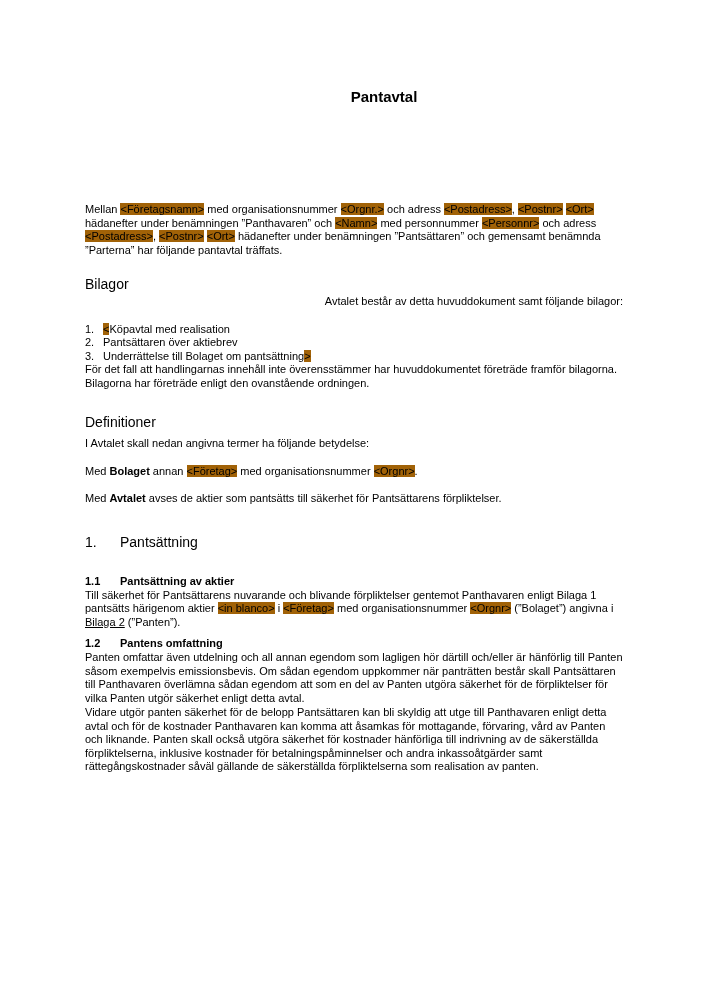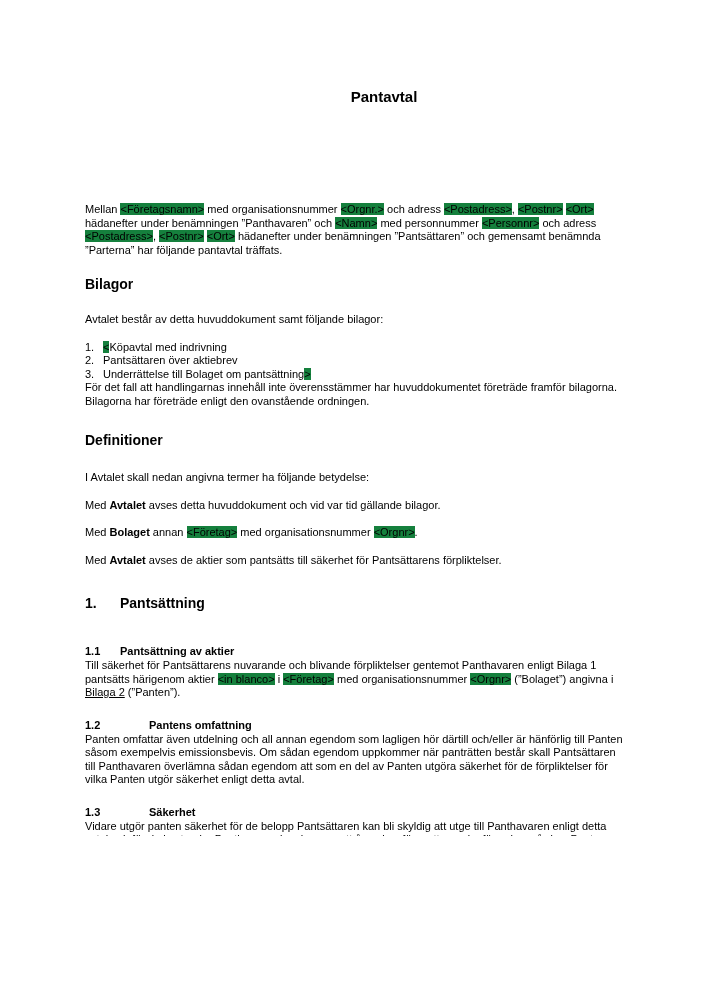--- a/index.html
+++ b/index.html
@@ -23,109 +23,104 @@
     font-weight: bold;
     margin: 0;
     text-align: center;
     padding-left: 60px;
   }
   p { margin: 0; }
   .intro-paragraph { margin-top: 97px; }
   h2 {
     font-size: 14px;
     line-height: 17px;
-    font-weight: bold;
+    font-weight: normal;
     margin: 0;
   }
   .heading-bilagor { margin-top: 19px; }
-  .bilagor-intro { margin-top: 20px; }
+  .bilagor-intro { margin-top: 2px; text-align: right; }
   .attachment-list { margin: 14px 0 0 0; padding: 0; list-style: none; }
   .attachment-list li { display: flex; }
   .li-num { width: 18px; flex: none; }
   .precedence-paragraph { }
   .heading-definitioner { margin-top: 24px; }
-  .definitions-intro { margin-top: 22px; }
+  .definitions-intro { margin-top: 6px; }
   .definition-item { margin-top: 14px; }
   .section-heading { margin-top: 28px; display: flex; }
   .section-heading .sec-num { width: 35px; flex: none; }
   .subsection-heading {
     margin-top: 15px;
     display: flex;
     font-weight: bold;
     line-height: 14px;
   }
   .subsection-heading .sub-num { width: 35px; flex: none; }
-  .subsection-heading.first { margin-top: 32px; }
-  .subsection-heading.later { margin-top: 18px; gap: 29px; }
+  .subsection-heading.first { margin-top: 23px; }
+  .subsection-heading.later { margin-top: 7px; }
   .subsection-body { margin-top: 1px; }
   .page-footer {
     position: absolute;
     top: 941px;
     left: 0;
     width: 707px;
     text-align: center;
   }
-  .seg-hl { background: #15803d; }
+  .seg-hl { background: #a16207; }
   .seg-b  { font-weight: bold; }
   .seg-u  { text-decoration: underline; }
 </style>
 </head>
 <body>
 
 <div class="page">
 
   <h1 class="doc-title">Pantavtal</h1>
 
   <p class="intro-paragraph"><span>Mellan </span><span class="seg-hl">&lt;Företagsnamn&gt;</span><span> med organisationsnummer </span><span class="seg-hl">&lt;Orgnr.&gt;</span><span> och adress </span><span class="seg-hl">&lt;Postadress&gt;</span><span>, </span><span class="seg-hl">&lt;Postnr&gt;</span><span> </span><span class="seg-hl">&lt;Ort&gt;</span><span> hädanefter under benämningen ”Panthavaren” och </span><span class="seg-hl">&lt;Namn&gt;</span><span> med personnummer </span><span class="seg-hl">&lt;Personnr&gt;</span><span> och adress </span><span class="seg-hl">&lt;Postadress&gt;</span><span>, </span><span class="seg-hl">&lt;Postnr&gt;</span><span> </span><span class="seg-hl">&lt;Ort&gt;</span><span> hädanefter under benämningen ”Pantsättaren” och gemensamt benämnda ”Parterna” har följande pantavtal träffats.</span></p>
 
   <h2 class="heading-bilagor">Bilagor</h2>
   <p class="bilagor-intro">Avtalet består av detta huvuddokument samt följande bilagor:</p>
 
   <ol class="attachment-list">
     <li>
       <span class="li-num">1.</span>
-      <span><span class="seg-hl">&lt;</span><span>Köpavtal med indrivning</span></span>
+      <span><span class="seg-hl">&lt;</span><span>Köpavtal med realisation</span></span>
     </li>
     <li>
       <span class="li-num">2.</span>
       <span><span>Pantsättaren över aktiebrev</span></span>
     </li>
     <li>
       <span class="li-num">3.</span>
       <span><span>Underrättelse till Bolaget om pantsättning</span><span class="seg-hl">&gt;</span></span>
     </li>
   </ol>
 
   <p class="precedence-paragraph">För det fall att handlingarnas innehåll inte överensstämmer har huvuddokumentet företräde framför bilagorna. Bilagorna har företräde enligt den ovanstående ordningen.</p>
 
   <h2 class="heading-definitioner">Definitioner</h2>
   <p class="definitions-intro">I Avtalet skall nedan angivna termer ha följande betydelse:</p>
 
-  <p class="definition-item"><span>Med </span><span class="seg-b">Avtalet</span><span> avses detta huvuddokument och vid var tid gällande bilagor.</span></p>
   <p class="definition-item"><span>Med </span><span class="seg-b">Bolaget</span><span> annan </span><span class="seg-hl">&lt;Företag&gt;</span><span> med organisationsnummer </span><span class="seg-hl">&lt;Orgnr&gt;</span><span>.</span></p>
   <p class="definition-item"><span>Med </span><span class="seg-b">Avtalet</span><span> avses de aktier som pantsätts till säkerhet för Pantsättarens förpliktelser.</span></p>
 
   <h2 class="section-heading">
     <span class="sec-num">1.</span>
     <span>Pantsättning</span>
   </h2>
 
   <div class="subsection-heading first">
     <span class="sub-num">1.1</span>
     <span>Pantsättning av aktier</span>
   </div>
   <p class="subsection-body"><span>Till säkerhet för Pantsättarens nuvarande och blivande förpliktelser gentemot Panthavaren enligt Bilaga 1 pantsätts härigenom aktier </span><span class="seg-hl">&lt;in blanco&gt;</span><span> i </span><span class="seg-hl">&lt;Företag&gt;</span><span> med organisationsnummer </span><span class="seg-hl">&lt;Orgnr&gt;</span><span> (”Bolaget”) angivna i </span><span class="seg-u">Bilaga 2</span><span> (”Panten”).</span></p>
 
   <div class="subsection-heading later">
     <span class="sub-num">1.2</span>
     <span>Pantens omfattning</span>
   </div>
   <p class="subsection-body"><span>Panten omfattar även utdelning och all annan egendom som lagligen hör därtill och/eller är hänförlig till Panten såsom exempelvis emissionsbevis. Om sådan egendom uppkommer när panträtten består skall Pantsättaren till Panthavaren överlämna sådan egendom att som en del av Panten utgöra säkerhet för de förpliktelser för vilka Panten utgör säkerhet enligt detta avtal.</span></p>
 
-  <div class="subsection-heading later">
-    <span class="sub-num">1.3</span>
-    <span>Säkerhet</span>
-  </div>
   <p class="subsection-body"><span>Vidare utgör panten säkerhet för de belopp Pantsättaren kan bli skyldig att utge till Panthavaren enligt detta avtal och för de kostnader Panthavaren kan komma att åsamkas för mottagande, förvaring, vård av Panten och liknande. Panten skall också utgöra säkerhet för kostnader hänförliga till indrivning av de säkerställda förpliktelserna, inklusive kostnader för betalningspåminnelser och andra inkassoåtgärder samt rättegångskostnader såväl gällande de säkerställda förpliktelserna som realisation av panten.</span></p>
 
   <div class="page-footer">2(4)</div>
 
 </div>
 
 </body></html>

